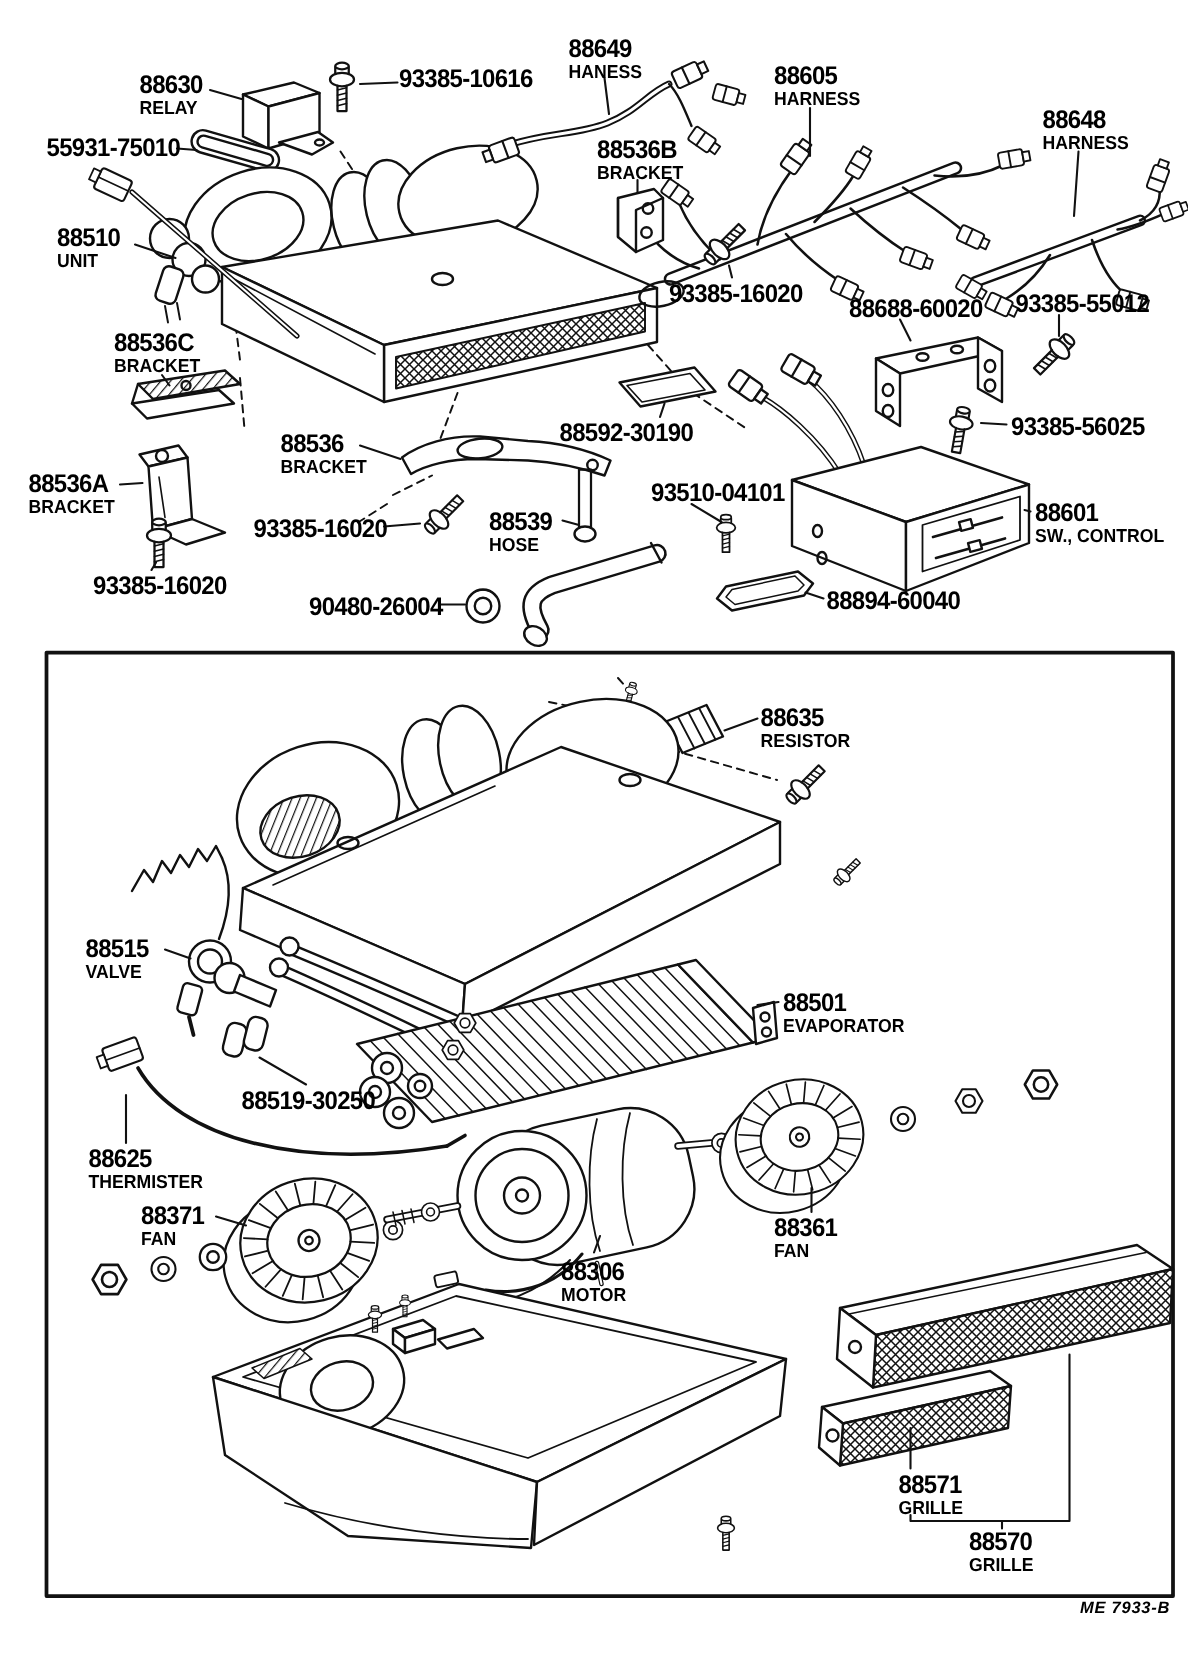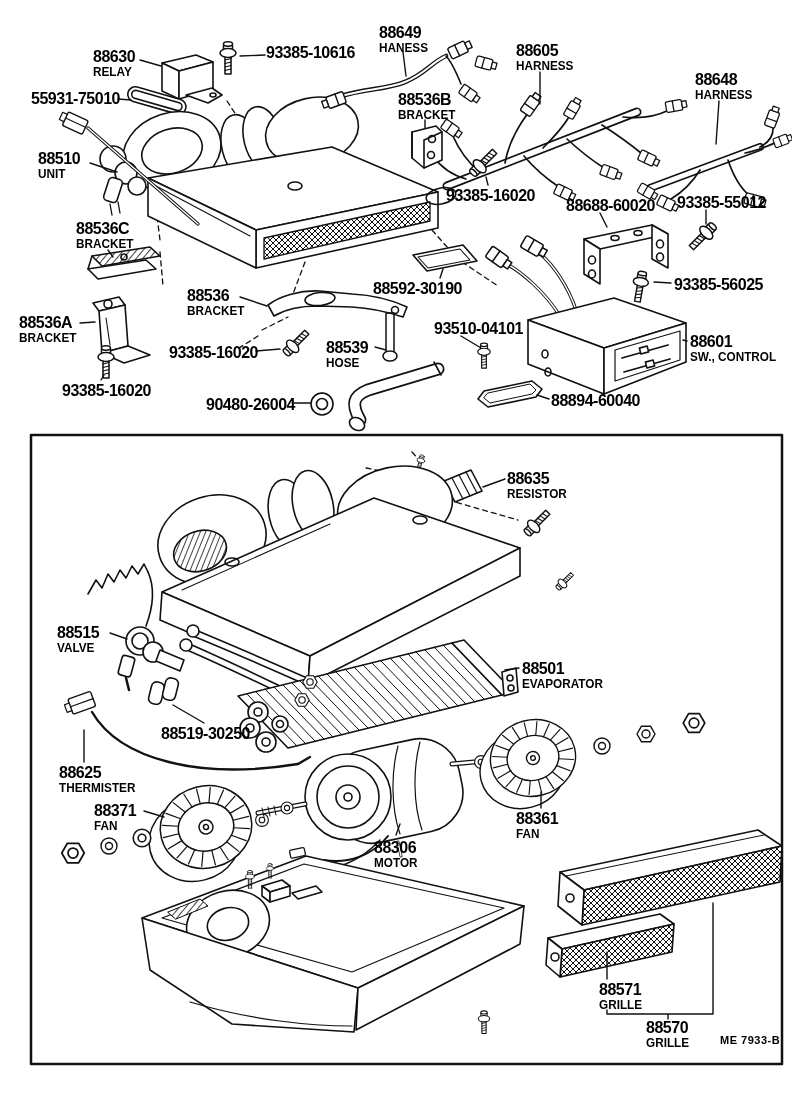--- a/index.html
+++ b/index.html
@@ -3,21 +3,21 @@
 <meta charset="utf-8">
 <style>
   html,body{margin:0;padding:0;background:#fff;}
   #stage{position:relative;width:792px;height:1102px;background:#fff;overflow:hidden;
          font-family:"Liberation Sans",sans-serif;color:#000;}
   #art{position:absolute;left:0;top:0;}
   .part-label{position:absolute;white-space:nowrap;line-height:1;transform:scaleX(.94);
               transform-origin:left top;}
   .part-label .pn{display:block;font-size:17px;font-weight:bold;letter-spacing:-.5px;}
   .part-label .nm{display:block;font-size:12.5px;font-weight:bold;margin-top:1px;letter-spacing:0;}
-  .doc-code{position:absolute;left:720px;top:1034px;font-size:11px;font-weight:bold;letter-spacing:.5px;}
+  .doc-code{position:absolute;left:720px;top:1066px;font-size:11px;font-weight:bold;letter-spacing:.5px;font-style:italic;}
 </style>
 </head>
 <body>
 
 <div id="stage">
 
 <svg id="art" width="792" height="1102" viewBox="0 0 792 1102">
   <defs>
     <pattern id="diag" width="5" height="5" patternUnits="userSpaceOnUse" patternTransform="rotate(40)">
       <rect width="5" height="5" fill="#fff"></rect>

